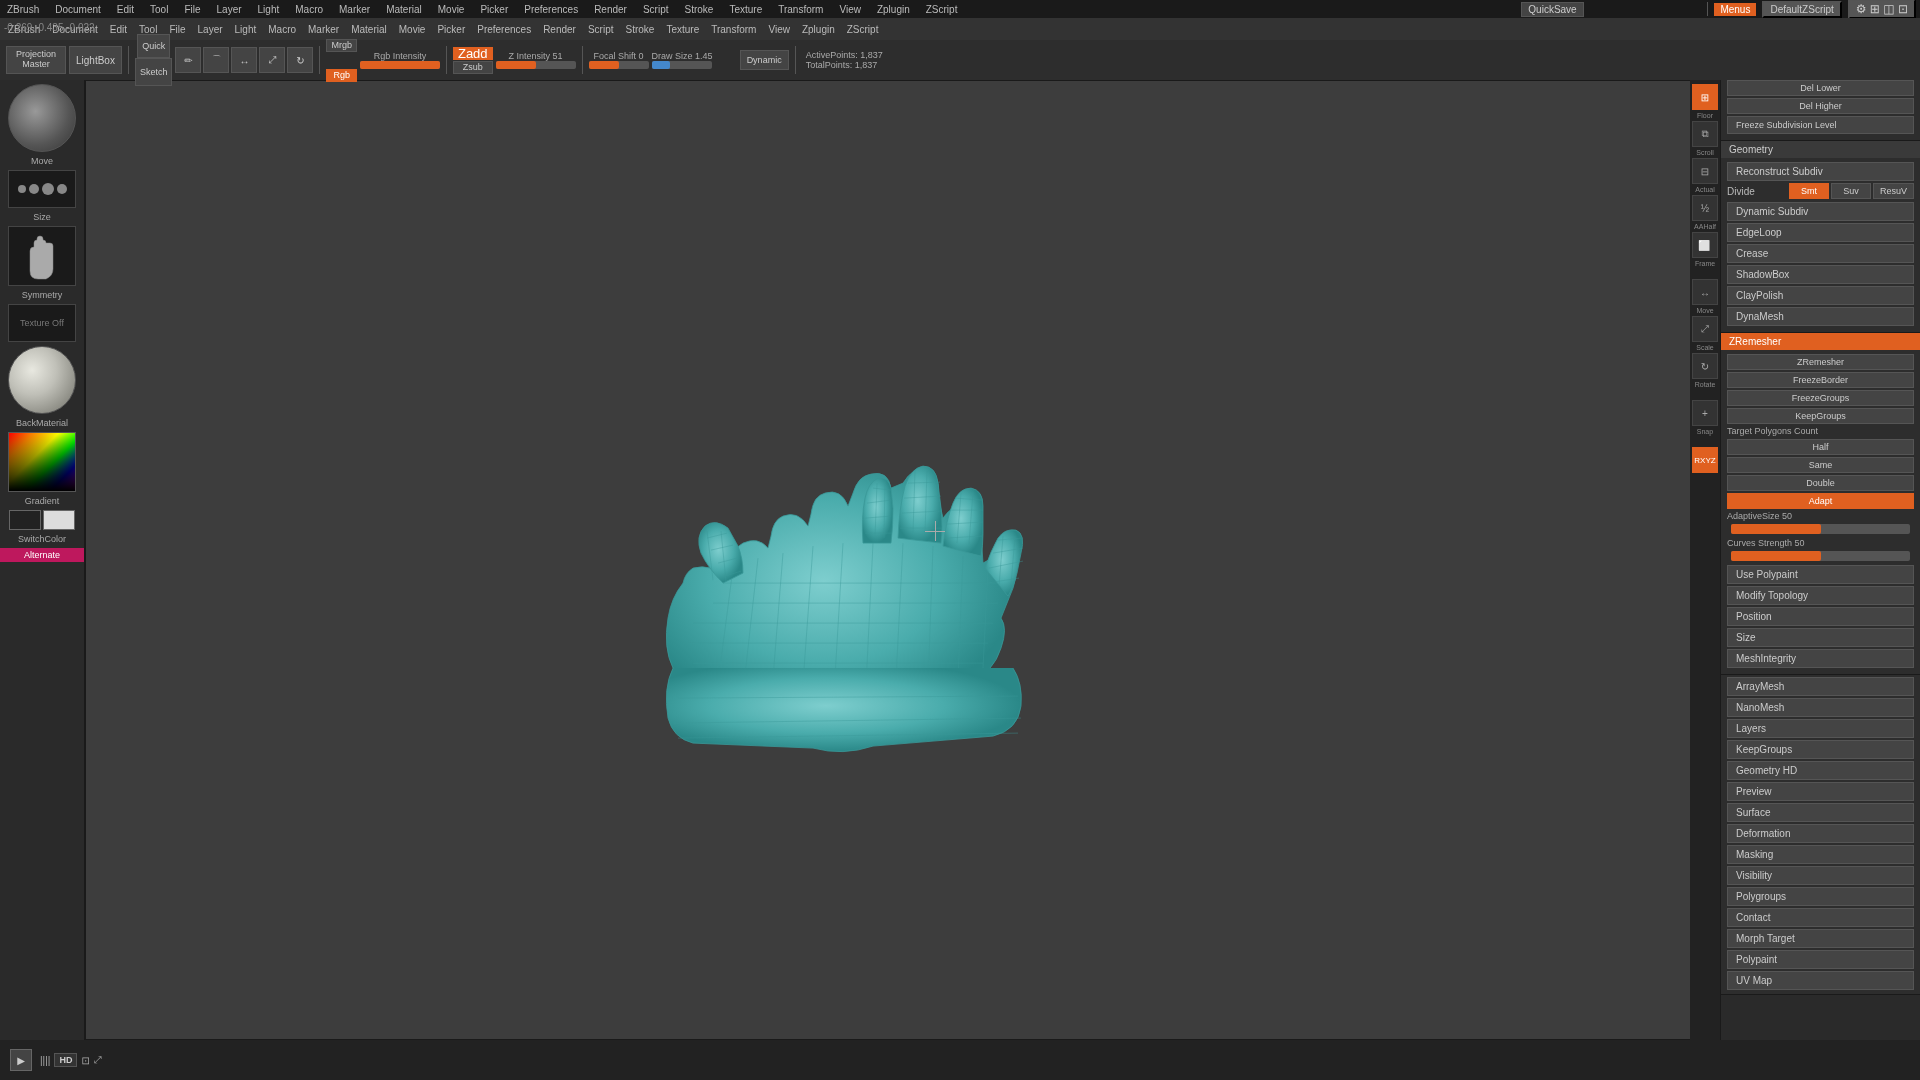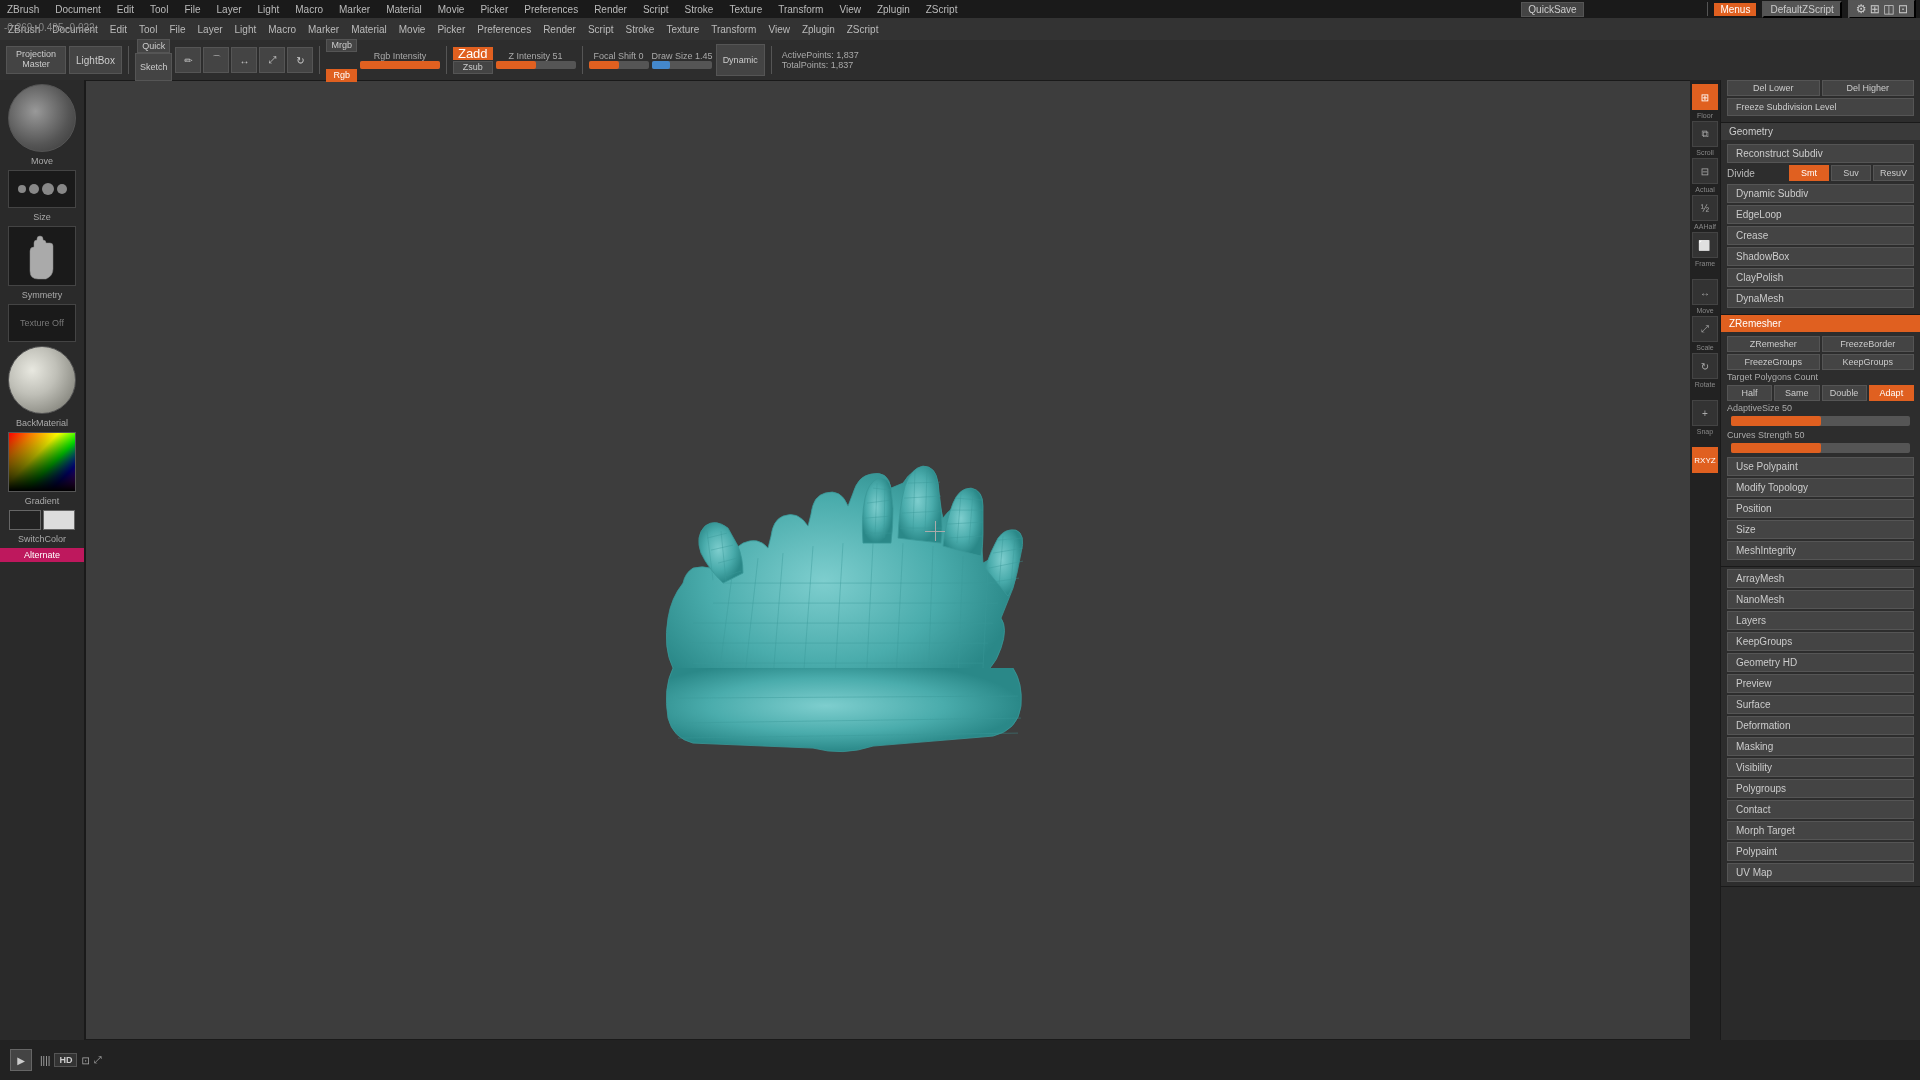--- a/index.html
+++ b/index.html
@@ -507,20 +507,21 @@
       text-align: left;
       margin-bottom: 2px;
       display: flex;
       align-items: center;
       justify-content: space-between;
     }
     .btn-group-row {
       display: flex;
       gap: 2px;
       margin-bottom: 2px;
+      flex-direction: column;
     }
     .btn-group-row .panel-btn {
       flex: 1;
     }
     .subtool-thumb {
       width: 32px;
       height: 32px;
       background: radial-gradient(circle at 40% 35%, #888 0%, #444 80%);
       border: 1px solid #666;
     }
@@ -625,21 +626,21 @@
 <div id="brush-toolbar">
 
   <div style="display:flex;flex-direction:column;align-items:center;gap:1px;">
     <button class="brush-btn" style="width:60px;height:28px;font-size:9px;line-height:1.1;text-align:center;">Projection<br>Master</button>
   </div>
 
   <button class="brush-btn" style="height:28px;">LightBox</button>
   <div class="separator-v"></div>
 
   <div style="display:flex;flex-direction:column;align-items:center;">
-    <button class="brush-btn" style="font-size:9px;height:14px;padding:0 4px;">Quick</button>
+    <button class="brush-btn" style="font-size:9px;height:24px;padding:0 4px;">Quick</button>
     <button class="brush-btn" style="font-size:9px;height:28px;padding:0 4px;">Sketch</button>
   </div>
 
   <div style="display:flex;gap:2px;align-items:center;">
     <button class="brush-btn" style="width:26px;height:26px;padding:0;">✏</button>
     <button class="brush-btn" style="width:26px;height:26px;padding:0;">⌒</button>
     <button class="brush-btn" style="width:26px;height:26px;padding:0;">↔</button>
     <button class="brush-btn" style="width:26px;height:26px;padding:0;">⤢</button>
     <button class="brush-btn" style="width:26px;height:26px;padding:0;">↻</button>
   </div>
@@ -678,21 +679,21 @@
     </div>
   </div>
 
   <div class="slider-group">
     <div class="slider-label">Draw Size 1.45</div>
     <div class="slider-bar" style="width:60px;">
       <div class="slider-fill blue" style="width:30%;"></div>
     </div>
   </div>
 
-  <button class="brush-btn" style="font-size:9px;height:32px;">Dynamic</button>
+  <button class="brush-btn" style="font-size:9px;height:20px;margin-left:24px;">Dynamic</button>
   <div class="separator-v"></div>
 
   <div class="info-group">
     <span>ActivePoints: 1,837</span>
     <span>TotalPoints: 1,837</span>
   </div>
 </div>
 
 <div id="left-panel">
 

